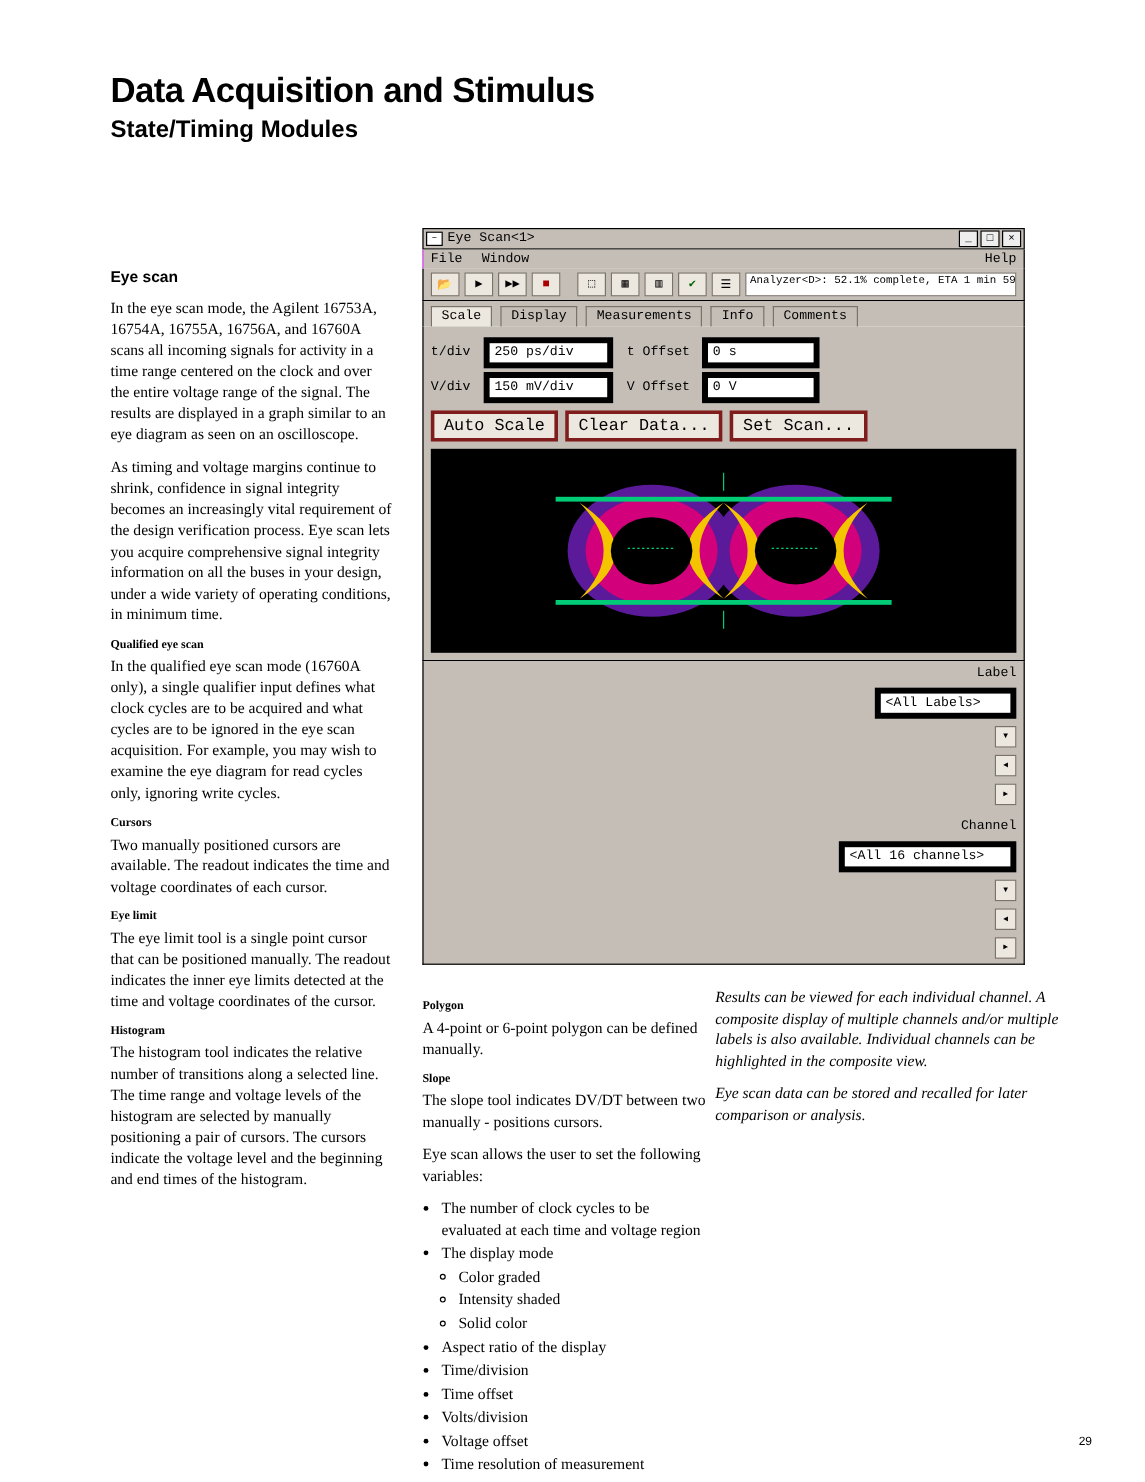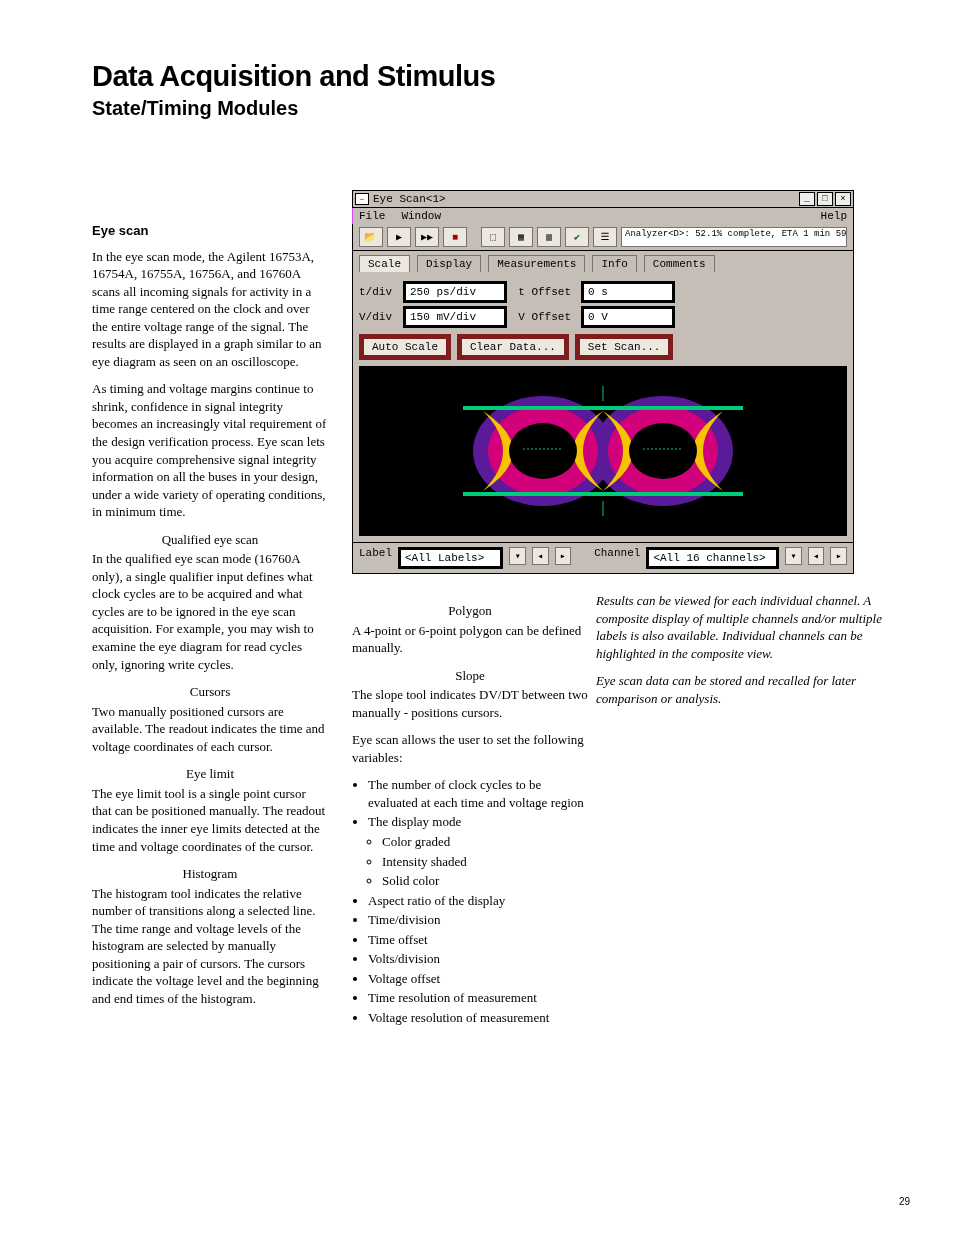--- a/index.html
+++ b/index.html
@@ -50,24 +50,23 @@
     line-height: 1.35;
     font-style: italic;
   }
   .section-head {
     font-family: Arial, Helvetica, sans-serif;
     font-weight: 700;
     font-size: 13px;
     margin: 0 0 8px 0;
   }
   .sub-head {
-    font-weight: 400;
-    font-size: 13px;
+    font-weight: 700;
+    font-size: 10px;
     margin: 10px 0 2px 0;
-    text-align: center;
   }
   p { margin: 0 0 10px 0; }
   ul.bullets {
     margin: 4px 0 10px 0;
     padding-left: 16px;
   }
   ul.bullets li { margin: 0 0 2px 0; }
   ul.bullets ul { margin: 2px 0 2px 0; padding-left: 14px; }
   .page-num {
     position: absolute;
@@ -136,41 +135,42 @@
   .tab.active { background:#ece7df; }
   .panel {
     background:#c4beb7;
     border:1px solid #000; border-top:none;
     padding:6px;
   }
   .fieldrow { display:flex; align-items:center; gap:6px; margin:3px 0; }
   .fieldrow .lbl { width:38px; }
   .fieldrow .lbl2 { width:58px; text-align:right; padding-right:4px; }
   .txtinput {
-    border:3px solid #000000; background:#fff;
+    border:5px solid #000000; background:#fff;
     height:16px; padding:0 4px;
     font-family:"Courier New",monospace; font-size:11px;
     display:inline-flex; align-items:center;
   }
   .w90 { width:90px; } .w80 { width:80px; }
   .btn {
-    border:5px solid #7f1d1d; background:#ece7df;
-    padding:2px 8px; font-size:11px;
+    border:3px solid #7f1d1d; background:#ece7df;
+    padding:2px 8px; font-size:14px;
     font-family:"Courier New",monospace;
   }
   .plotarea {
     background:#000; height:170px; margin-top:6px;
     position:relative; overflow:hidden;
   }
   .eye-svg { display:block; margin:10px auto; }
   .bottombar {
     background:#c4beb7;
     border:1px solid #000; border-top:none;
-    display:flex; align-items:flex-start; gap:6px;
+    display:flex; align-items:flex-end; gap:6px;
     padding:4px 6px;
+    flex-direction:column;
   }
   .chip { border:1px solid #7a736a; background:#ece7df; width:16px; height:16px; display:inline-flex;align-items:center;justify-content:center; font-size:10px;}
 </style>
 </head>
 <body>
 
 <div class="page">
 
   <h1 class="page-title">Data Acquisition and Stimulus</h1>
   <h2 class="page-subtitle">State/Timing Modules</h2>

